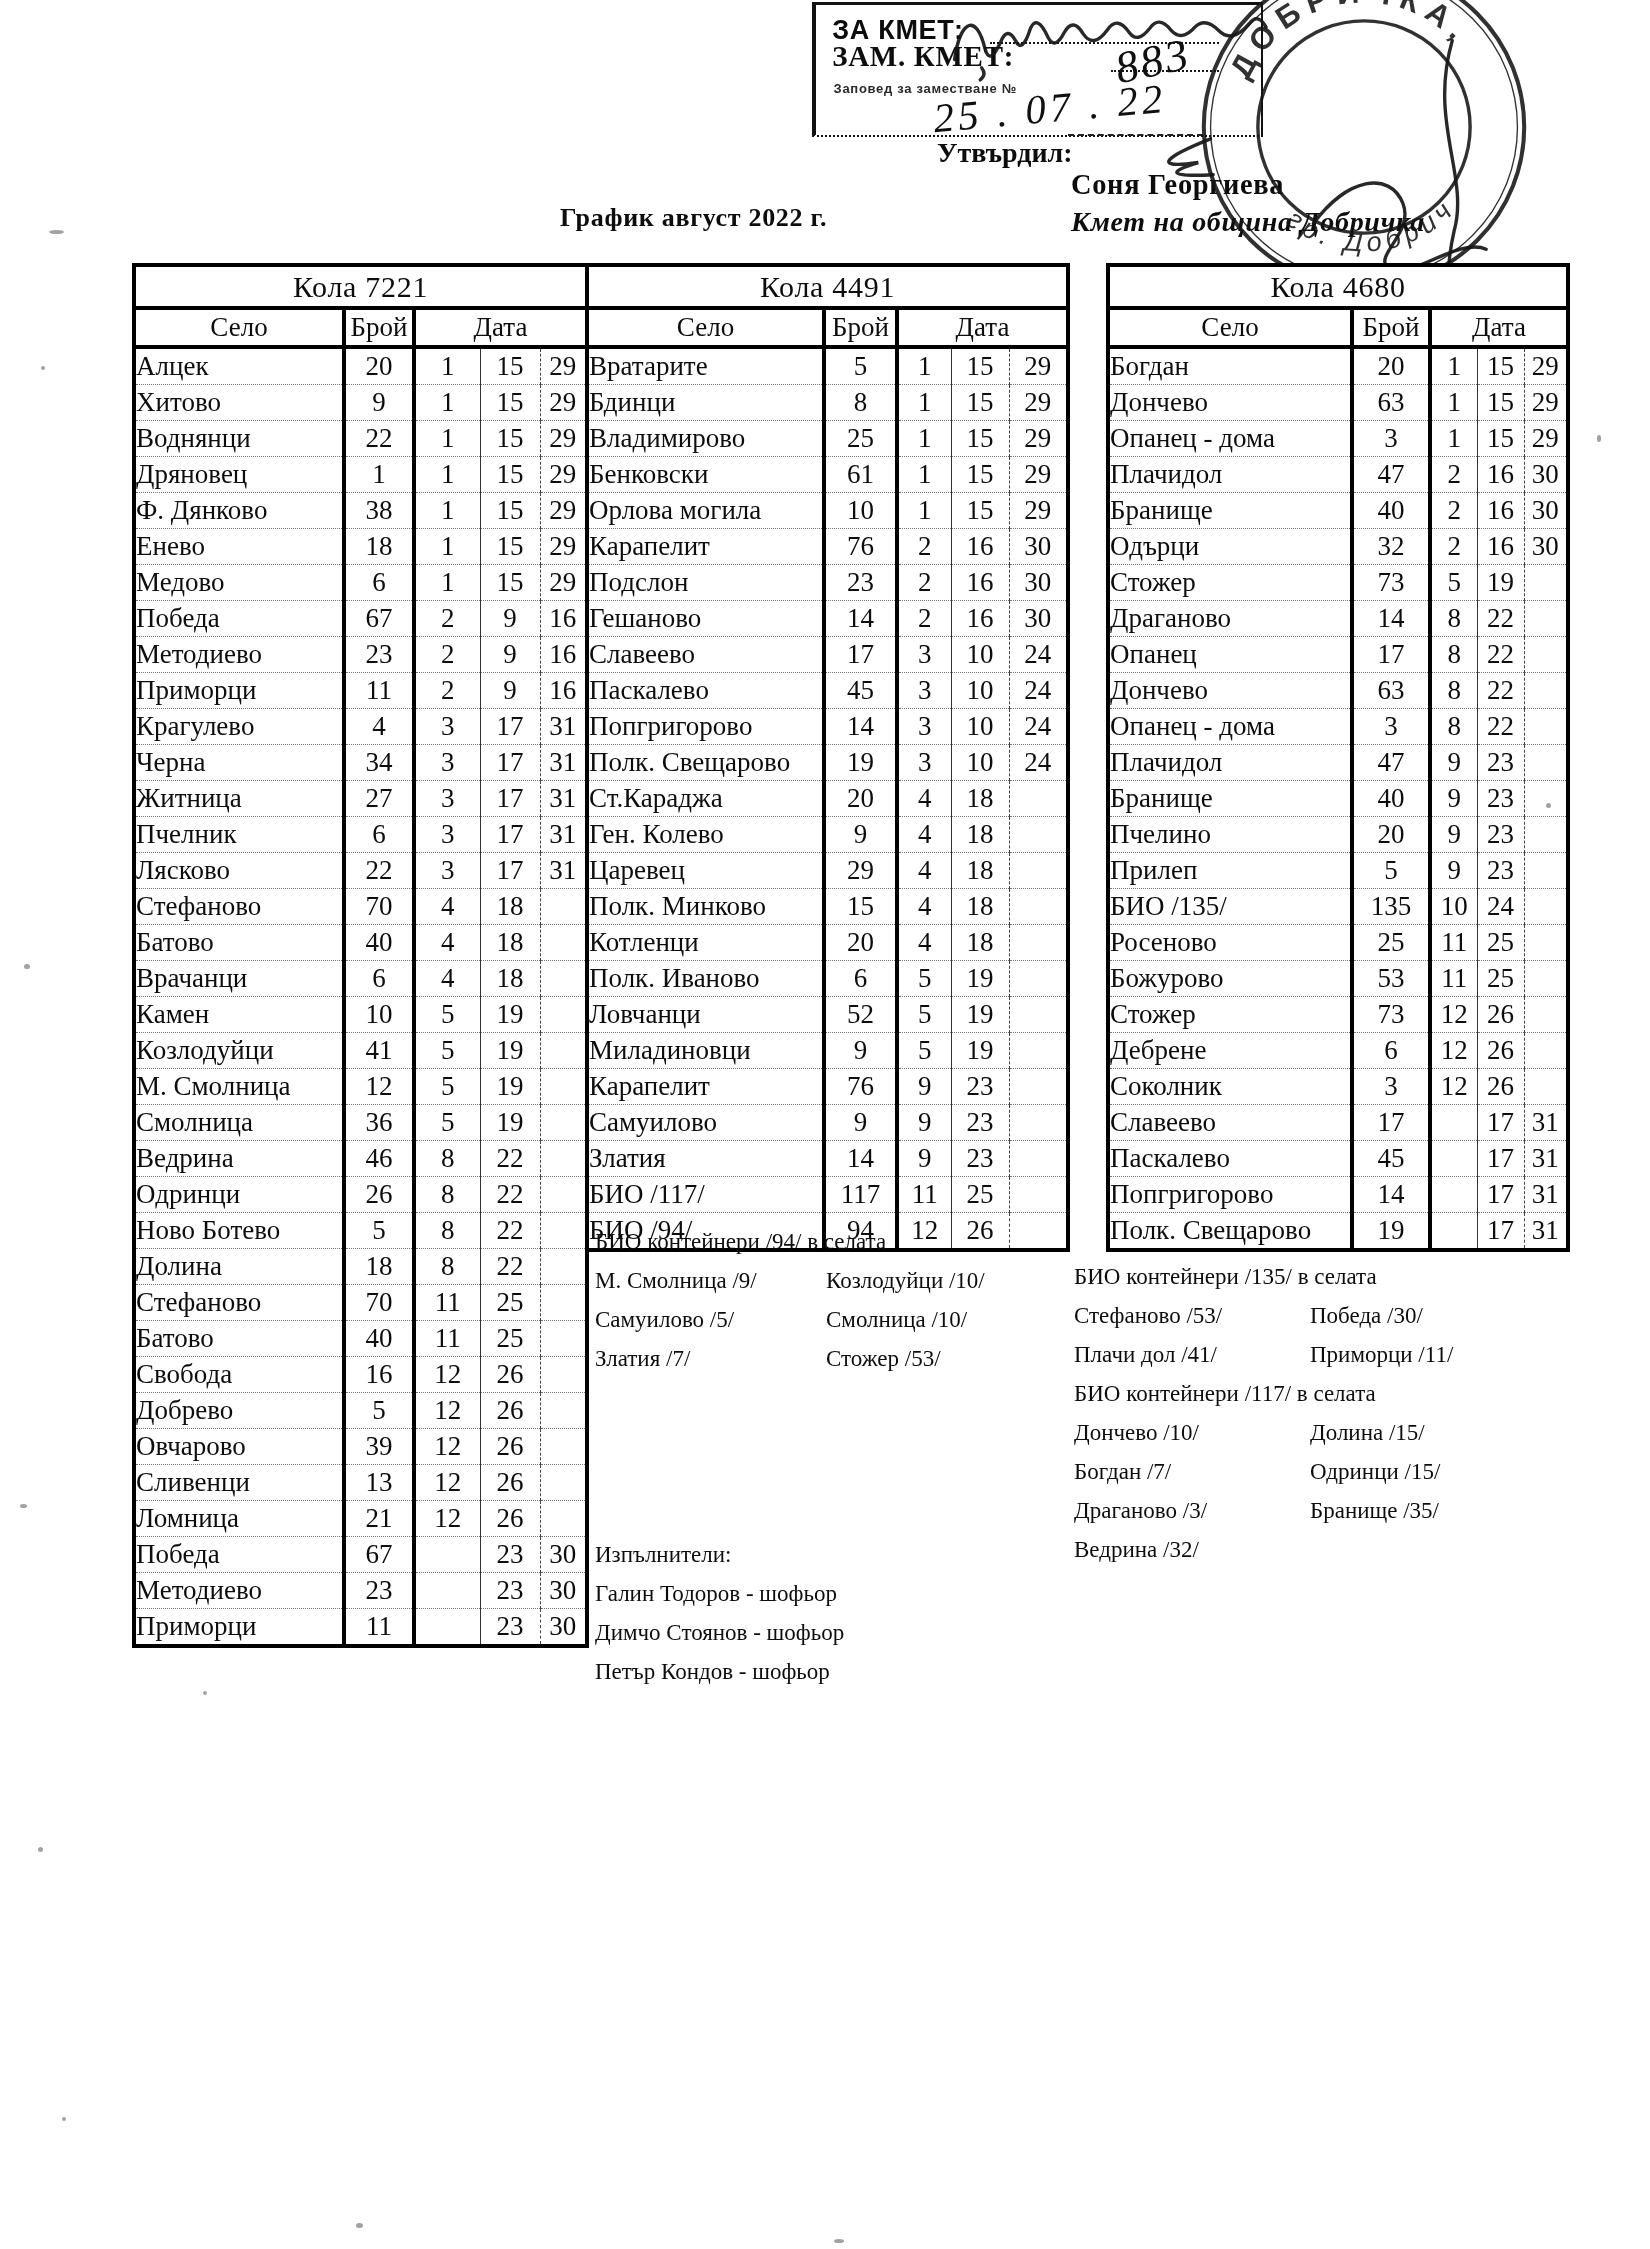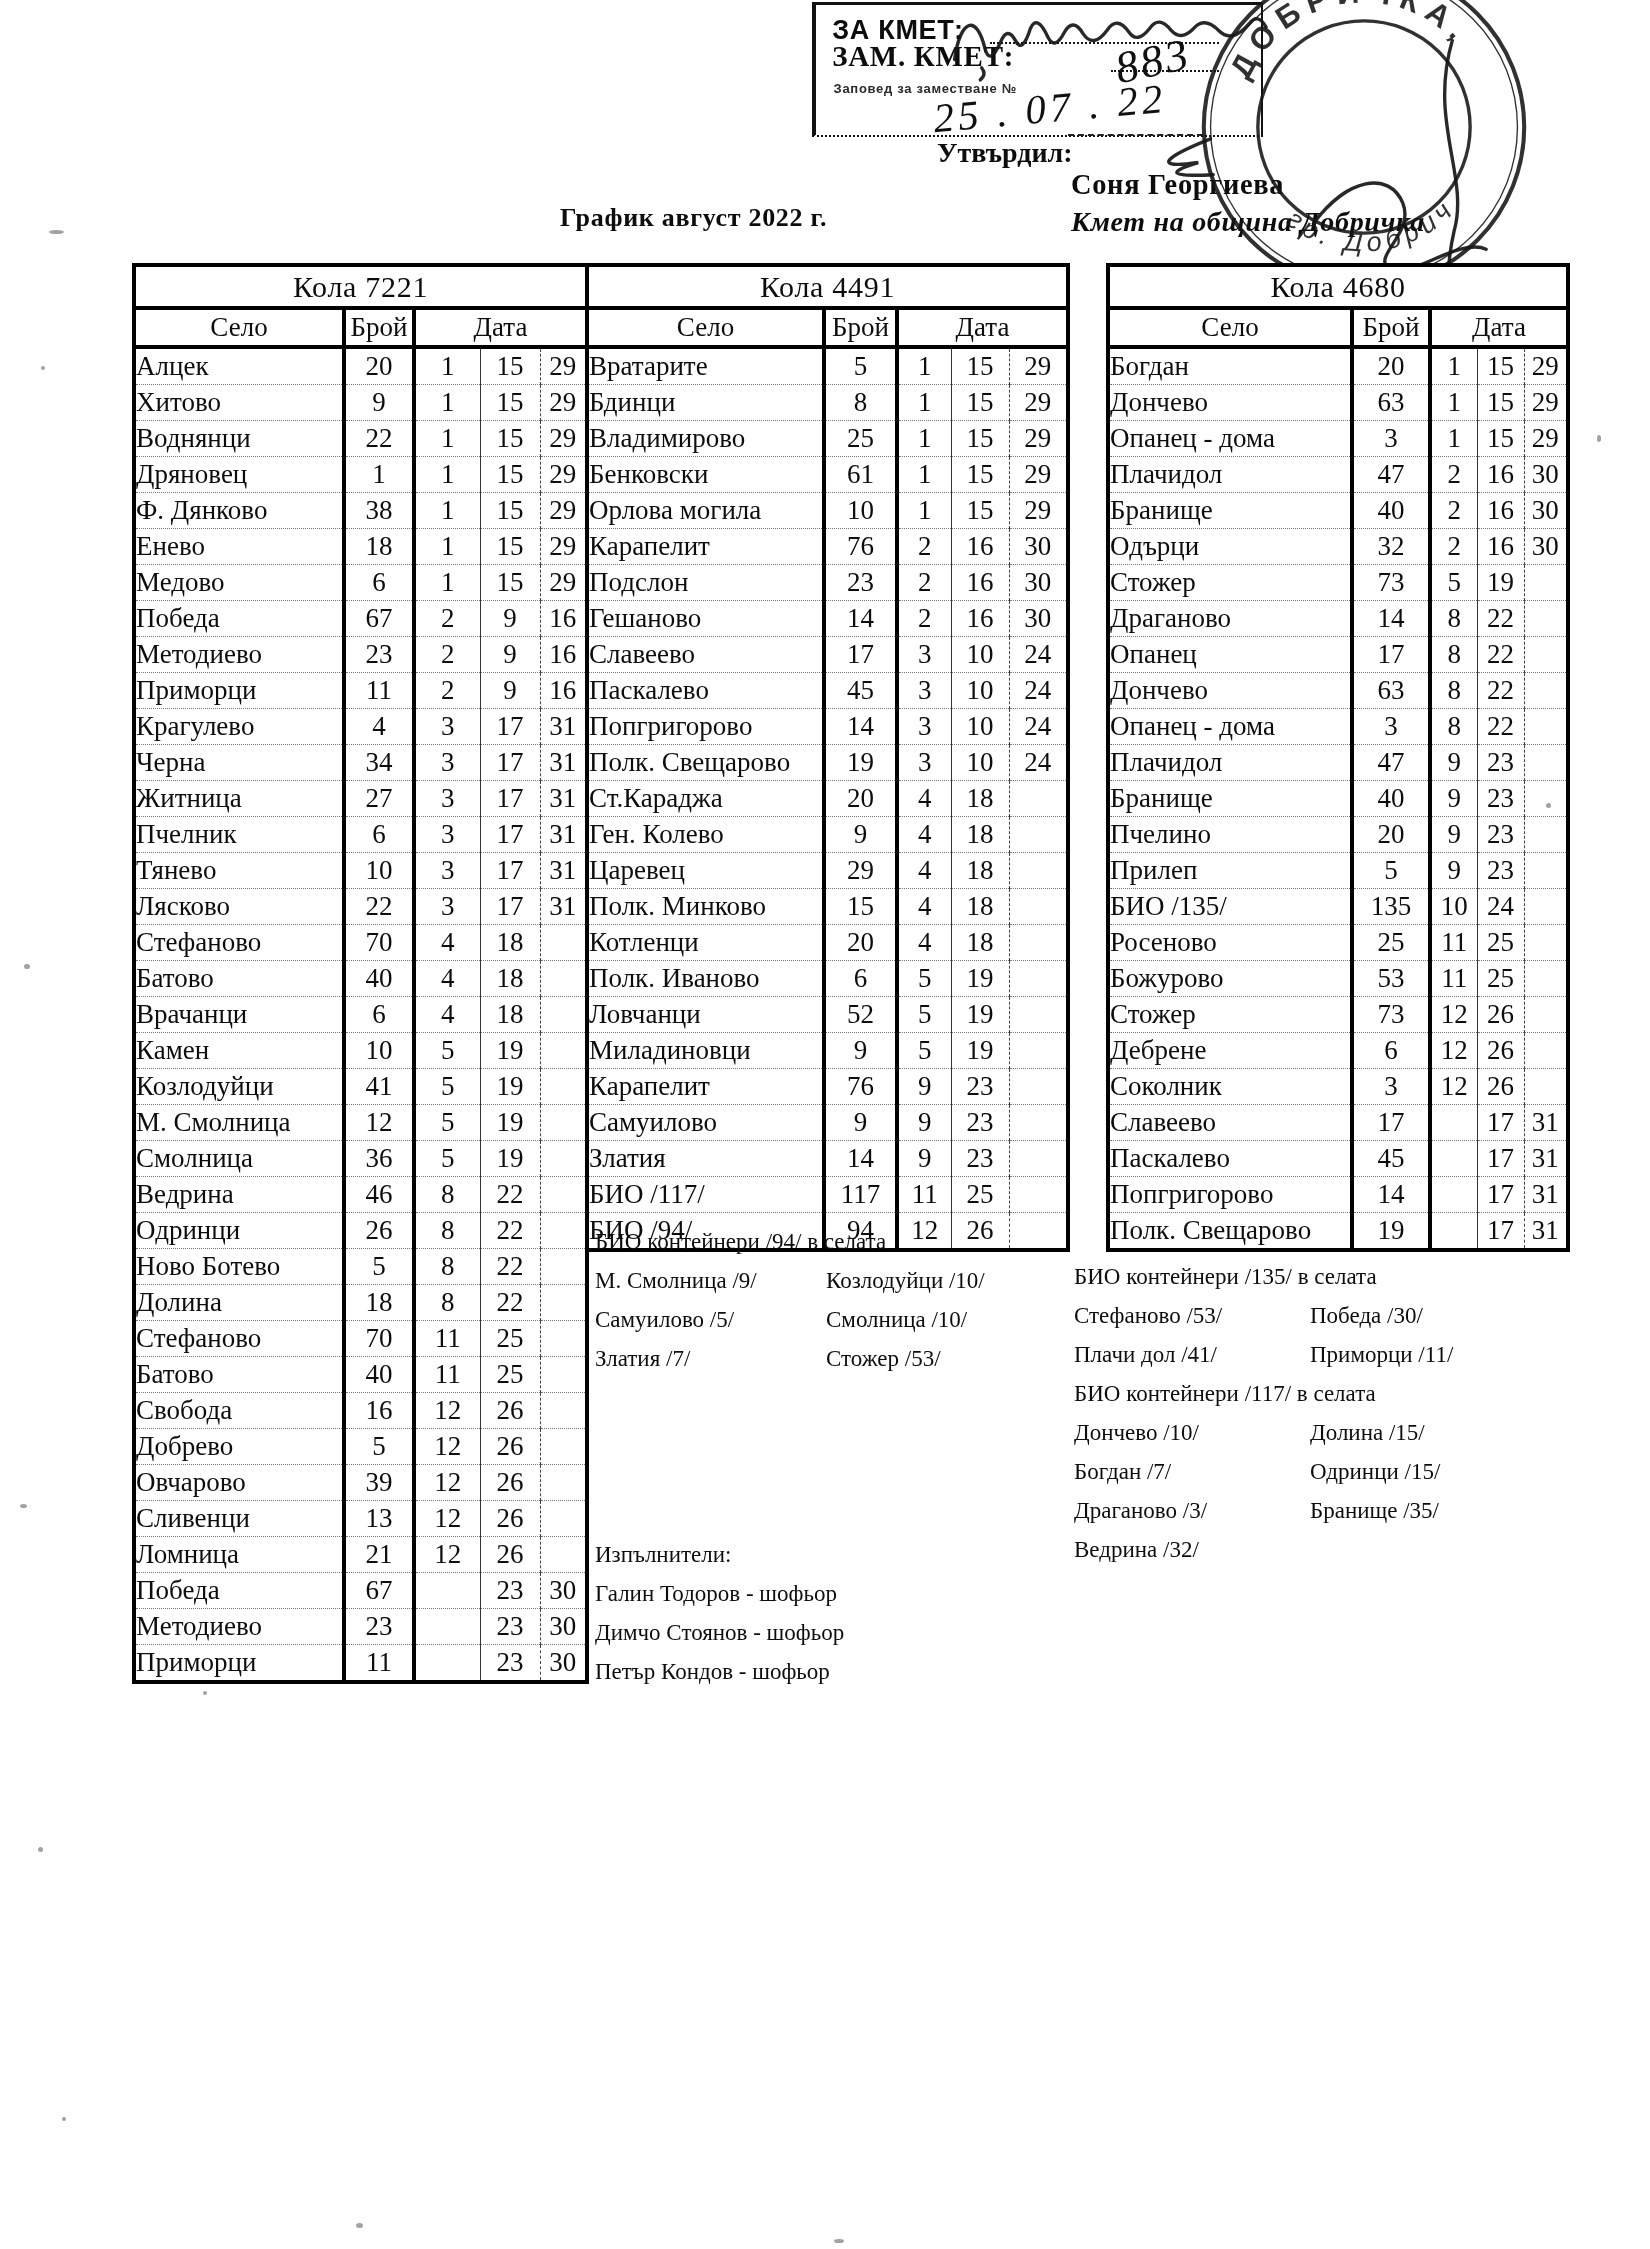--- a/index.html
+++ b/index.html
@@ -209,27 +209,20 @@
           <td class="d3">31</td>
         </tr>
         <tr>
           <td class="selo">Пчелник</td>
           <td class="broy">6</td>
           <td class="d1">3</td>
           <td class="d2">17</td>
           <td class="d3">31</td>
         </tr>
         <tr>
-          <td class="selo">Тянево</td>
-          <td class="broy">10</td>
-          <td class="d1">3</td>
-          <td class="d2">17</td>
-          <td class="d3">31</td>
-        </tr>
-        <tr>
           <td class="selo">Лясково</td>
           <td class="broy">22</td>
           <td class="d1">3</td>
           <td class="d2">17</td>
           <td class="d3">31</td>
         </tr>
         <tr>
           <td class="selo">Стефаново</td>
           <td class="broy">70</td>
           <td class="d1">4</td>

